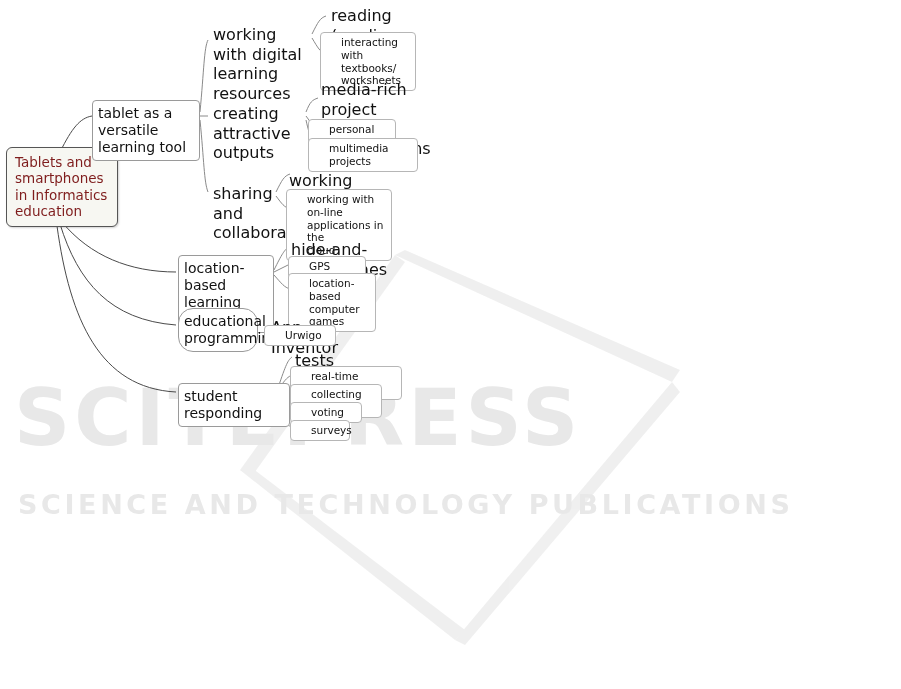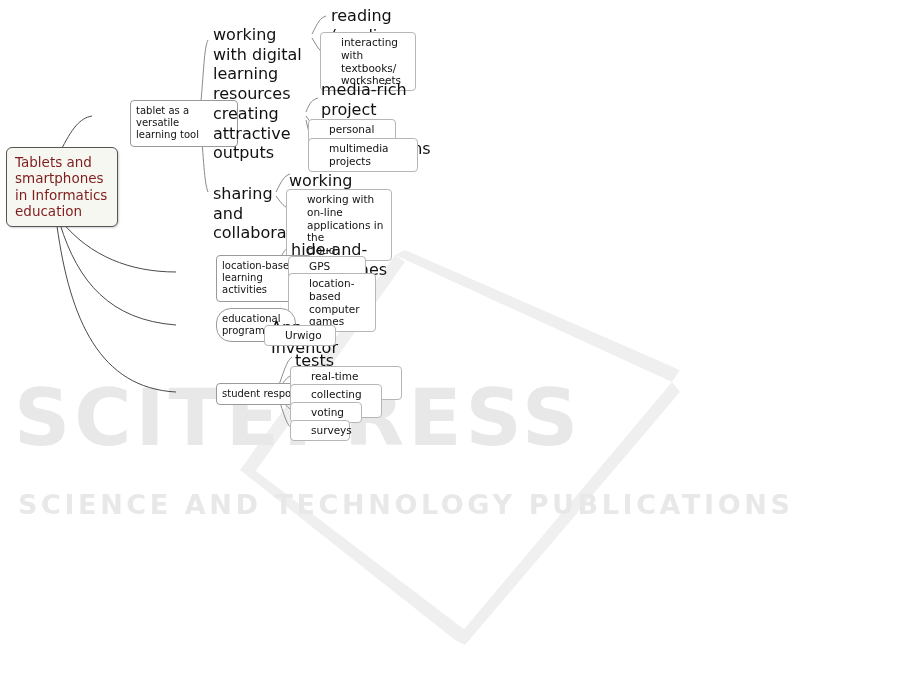--- a/index.html
+++ b/index.html
@@ -52,24 +52,23 @@
     border-radius: 6px;
     font-size: 13.5px;
     color: #7f1d1d;
     padding: 6px 8px 6px 8px;
     box-shadow: 1px 1px 2px rgba(0,0,0,0.18);
   }
   .node.lvl1 {
     background: #ffffff;
     border: 1px solid #9a9a9a;
     border-radius: 4px;
-    font-size: 10px;
+    font-size: 14px;
     color: #111111;
     padding: 4px 5px 4px 5px;
-    margin-left: 38px;
   }
   .node.lvl2 {
     background: #ffffff;
     border: 1px solid #b6b6b6;
     border-radius: 4px;
     font-size: 10.5px;
     color: #111111;
     padding: 3px 5px 3px 20px;
   }
   .node.plain {

